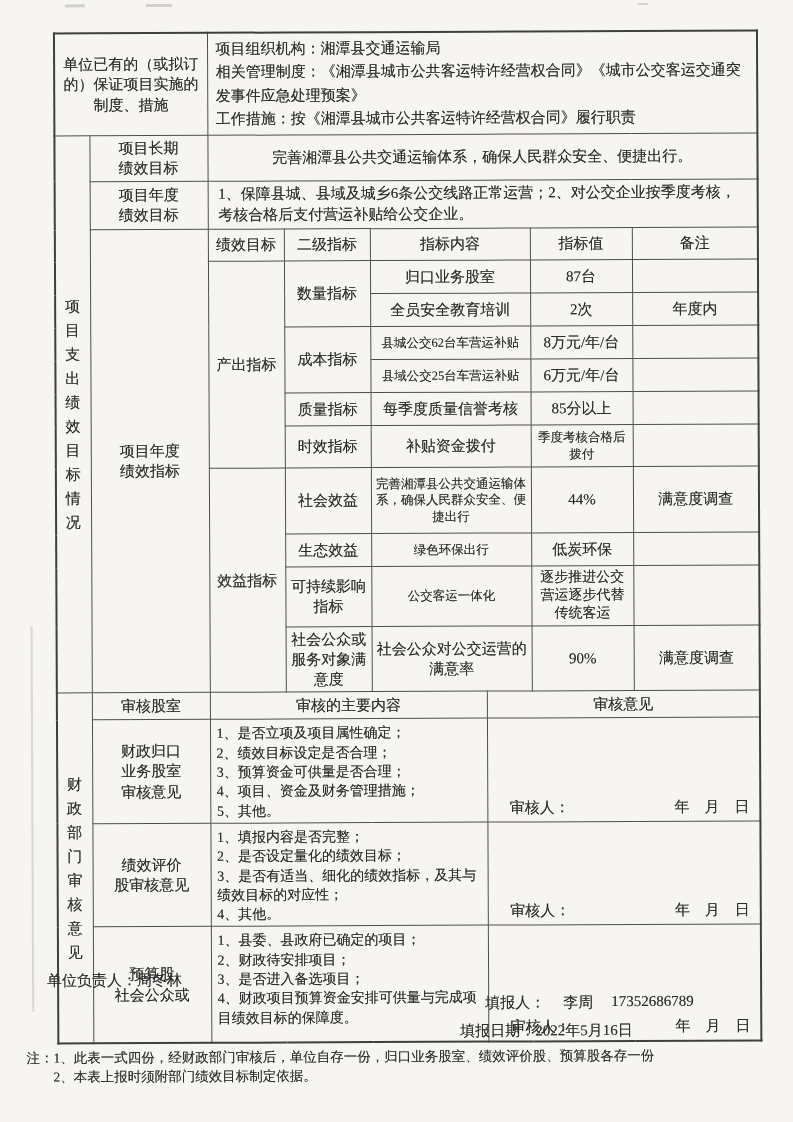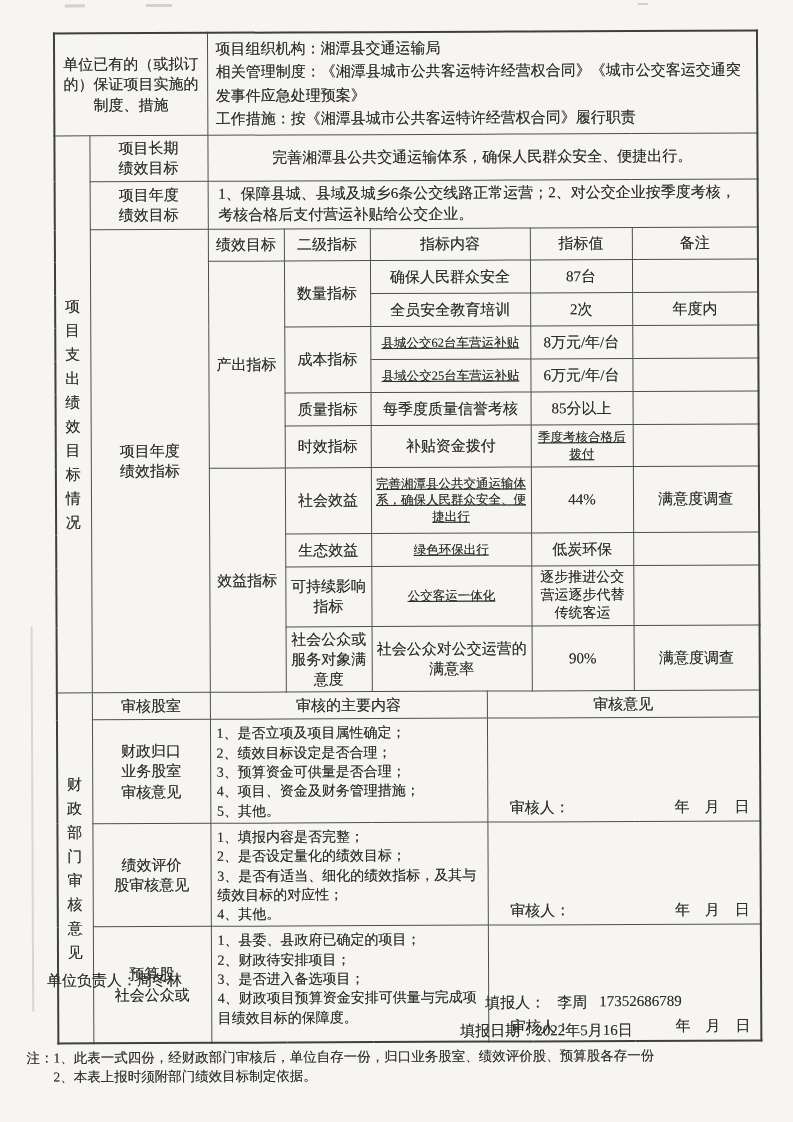--- a/index.html
+++ b/index.html
@@ -18,35 +18,35 @@
   td{
     border:1px solid #4f4f4f;
     padding:2px 4px;
     text-align:center;vertical-align:middle;
     font-size:15px;line-height:1.35;
     overflow:hidden;
     text-shadow:0 0 0.5px rgba(40,40,40,0.55);
   }
   table.doc{border:2px solid #3f3f3f;}
   .pre{white-space:pre-line;}
-  .small{font-size:12.5px;line-height:1.3;text-decoration:underline;}
+  .small{font-size:12.5px;line-height:1.3;}
   .mid{font-size:14px;line-height:1.3;}
   .vlabel{font-size:15px;line-height:1.6;letter-spacing:1px;white-space:pre-line;padding:0 2px;}
   .measures-content{padding:4px 8px;text-align:left;line-height:1.55;}
   .goal-content{padding:2px 10px;text-align:left;line-height:1.45;}
   .list{
     text-align:left;vertical-align:top;
     font-size:14px;line-height:1.38;
     padding:4px 6px 2px 6px;white-space:pre-line;
   }
   .opinion{vertical-align:bottom;padding:2px 10px 4px 22px;}
   .signline{display:flex;justify-content:space-between;align-items:flex-end;font-size:15px;}
   .footer-line{position:absolute;font-size:15px;white-space:nowrap;text-shadow:0 0 0.5px rgba(40,40,40,0.5);}
   .notes{font-size:13.5px;}
-  .filler{display:flex;gap:12px;justify-content:center;}
+  .filler{display:flex;gap:18px;justify-content:center;}
   
   .scan-mark{position:absolute;background:#c9c8c2;opacity:0.8;}
   .scan-streak{position:absolute;left:30px;top:625px;width:2px;height:385px;background:#8a8a84;opacity:0.28;}
 </style>
 </head>
 <body>
 
 <div class="sheet">
 
   <div class="scan-mark" style="left:67px;top:3px;width:20px;height:3px;"></div>
@@ -101,21 +101,21 @@
       <td>绩效目标</td>
       <td>二级指标</td>
       <td colspan="2">指标内容</td>
       <td>指标值</td>
       <td>备注</td>
     </tr>
 
     <tr style="height:33px">
       <td rowspan="6">产出指标</td>
       <td rowspan="2">数量指标</td>
-      <td colspan="2">确保人民群众安全</td>
+      <td colspan="2">归口业务股室</td>
       <td>87台</td>
       <td></td>
     </tr>
     <tr style="height:33px">
       <td colspan="2">全员安全教育培训</td>
       <td>2次</td>
       <td>年度内</td>
     </tr>
 
     <tr style="height:33px">

